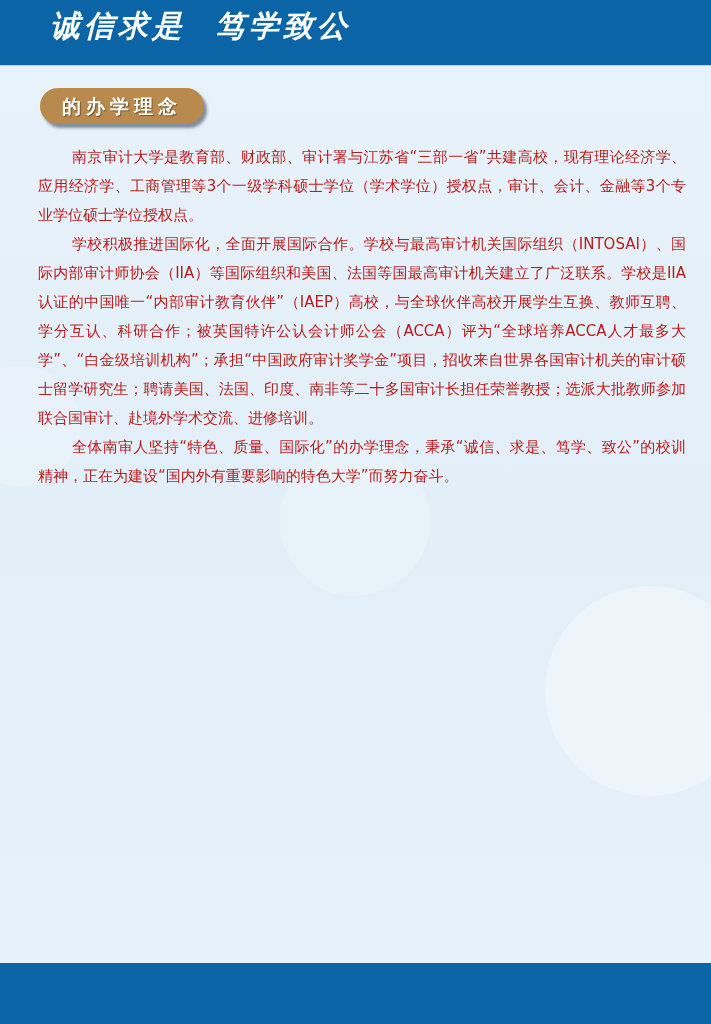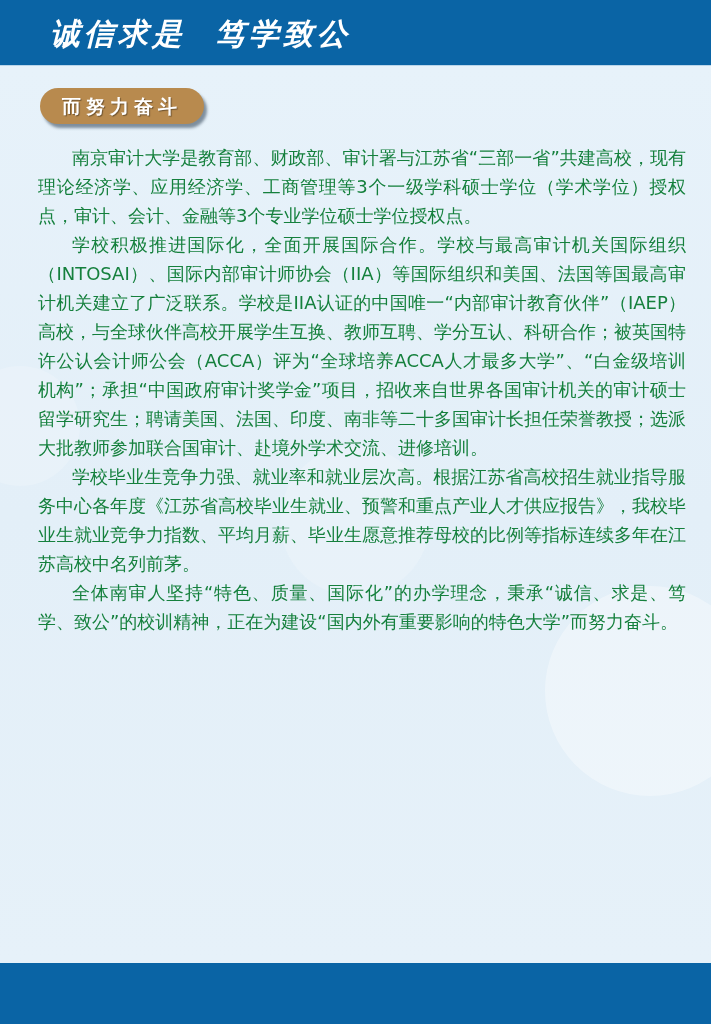--- a/index.html
+++ b/index.html
@@ -7,21 +7,21 @@
     width: 711px; height: 1024px; overflow: hidden; position: relative;
     background: #e6f1f9;
     font-family: "DejaVu Sans", "Liberation Sans", sans-serif;
   }
   .header {
     position: absolute; left: 0; top: 0; width: 711px; height: 65px;
     background: #0a64a5;
     border-bottom: 1px solid #b9d5ea;
   }
   .motto {
-    position: absolute; left: 50px; top: 14px;
+    position: absolute; left: 50px; top: 6px;
     color: #ffffff; font-family: "DejaVu Serif", "Liberation Serif", serif;
     font-size: 30px; font-style: italic; font-weight: bold; letter-spacing: 4px;
     white-space: pre;
   }
   .content {
     position: absolute; left: 0; top: 66px; width: 711px; height: 897px;
     background: linear-gradient(180deg, #e7f2fa 0%, #e3eff8 50%, #e6f1f9 100%);
     overflow: hidden;
   }
   .bubble { position: absolute; border-radius: 50%; background: rgba(255,255,255,0.35); }
@@ -31,21 +31,21 @@
   .section-pill {
     position: absolute; left: 40px; top: 88px; width: 164px; height: 36px;
     background: #b88a4e; border-radius: 18px;
     box-shadow: 3px 4px 3px rgba(40,60,80,0.55);
     color: #ffffff; font-size: 19px; font-weight: bold; letter-spacing: 5px;
     text-align: center; line-height: 36px;
     text-shadow: 1px 1px 1px rgba(0,0,0,0.4);
   }
   .body-text {
     position: absolute; left: 38px; top: 143px; width: 648px;
-    color: #15803d; font-size: 18px; line-height: 29px;
+    color: #b91c1c; font-size: 15px; line-height: 29px;
     text-align: justify;
   }
   .body-text p { margin: 0; text-indent: 34px; }
   .footer {
     position: absolute; left: 0; top: 963px; width: 711px; height: 61px;
     background: #0a64a5;
   }
 </style>
 </head>
 <body>
@@ -53,22 +53,21 @@
 <div class="header">
   <div class="motto">诚信求是  笃学致公</div>
 </div>
 
 <div class="content">
   <div class="bubble b1"></div>
   <div class="bubble b2"></div>
   <div class="bubble b3"></div>
 </div>
 
-<div class="section-pill">而努力奋斗</div>
+<div class="section-pill">的办学理念</div>
 
 <div class="body-text">
   <p>南京审计大学是教育部、财政部、审计署与江苏省“三部一省”共建高校，现有理论经济学、应用经济学、工商管理等3个一级学科硕士学位（学术学位）授权点，审计、会计、金融等3个专业学位硕士学位授权点。</p>
   <p>学校积极推进国际化，全面开展国际合作。学校与最高审计机关国际组织（INTOSAI）、国际内部审计师协会（IIA）等国际组织和美国、法国等国最高审计机关建立了广泛联系。学校是IIA认证的中国唯一“内部审计教育伙伴”（IAEP）高校，与全球伙伴高校开展学生互换、教师互聘、学分互认、科研合作；被英国特许公认会计师公会（ACCA）评为“全球培养ACCA人才最多大学”、“白金级培训机构”；承担“中国政府审计奖学金”项目，招收来自世界各国审计机关的审计硕士留学研究生；聘请美国、法国、印度、南非等二十多国审计长担任荣誉教授；选派大批教师参加联合国审计、赴境外学术交流、进修培训。</p>
-  <p>学校毕业生竞争力强、就业率和就业层次高。根据江苏省高校招生就业指导服务中心各年度《江苏省高校毕业生就业、预警和重点产业人才供应报告》，我校毕业生就业竞争力指数、平均月薪、毕业生愿意推荐母校的比例等指标连续多年在江苏高校中名列前茅。</p>
   <p>全体南审人坚持“特色、质量、国际化”的办学理念，秉承“诚信、求是、笃学、致公”的校训精神，正在为建设“国内外有重要影响的特色大学”而努力奋斗。</p>
 </div>
 
 <div class="footer"></div>
 
 </body></html>

